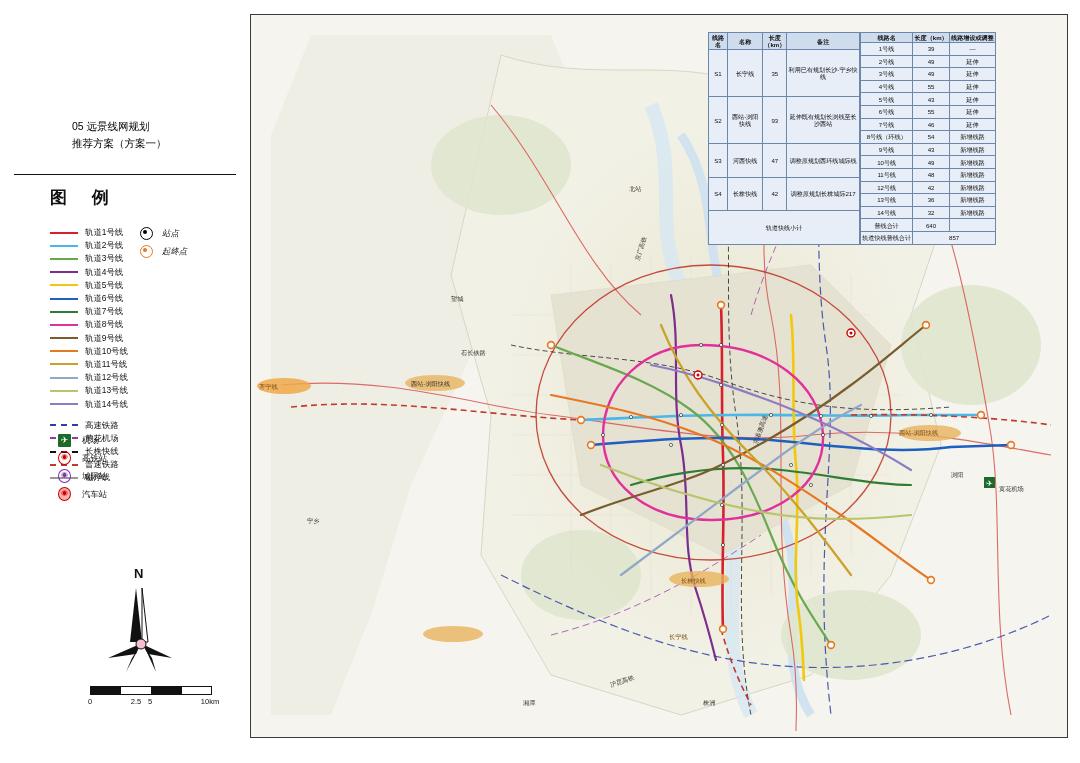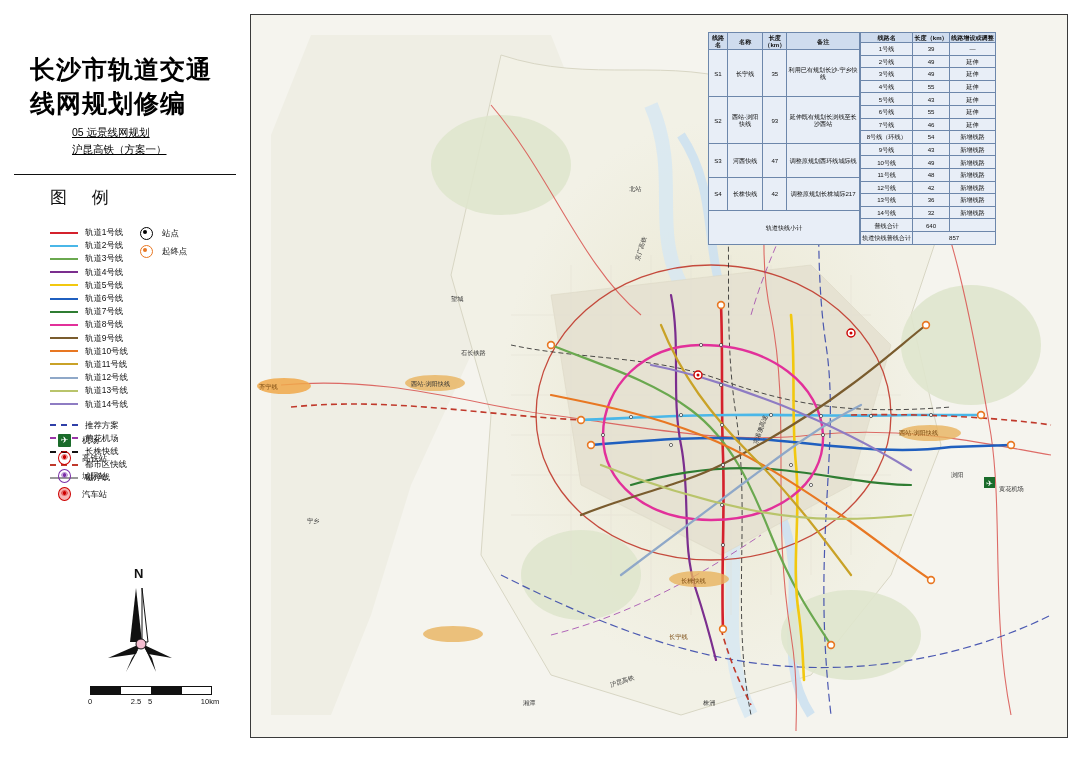--- a/index.html
+++ b/index.html
@@ -4,30 +4,30 @@
 <style>
   html,body{margin:0;padding:0;background:#ffffff;}
   body{width:1080px;height:763px;font-family:"Liberation Sans","DejaVu Sans",sans-serif;color:#111;overflow:hidden;}
   #page{position:relative;width:1080px;height:763px;background:#fff;}
 
   
   #left-panel{position:absolute;left:14px;top:14px;width:222px;height:735px;background:#fff;}
   #title-box{position:absolute;left:0;top:0;width:222px;height:160px;border-bottom:1px solid #111;}
   .title-line{font-size:25px;font-weight:bold;letter-spacing:1px;color:#000;}
   #title-main{position:absolute;left:16px;top:38px;line-height:34px;}
-  #title-sub{position:absolute;left:58px;top:110px;font-size:10.5px;line-height:17px;color:#000;text-decoration:underline;}
+  #title-sub{position:absolute;left:58px;top:104px;font-size:10.5px;line-height:17px;color:#000;}
 
   
   #legend{position:absolute;left:0;top:172px;width:222px;}
-  #legend-title{position:absolute;left:36px;top:0;font-size:17px;font-weight:normal;letter-spacing:10px;}
+  #legend-title{position:absolute;left:36px;top:0;font-size:17px;font-weight:bold;letter-spacing:10px;}
   #legend-cols{position:absolute;left:36px;top:40px;width:186px;}
   .lg-row{display:flex;align-items:center;height:13.2px;}
   .lg-swatch{width:28px;height:0;border-top-width:2px;border-top-style:solid;margin-right:7px;flex:none;}
   .lg-label{font-size:8.4px;white-space:nowrap;}
-  .lg-right{position:absolute;left:118px;top:40px;width:110px;}
+  .lg-right{position:absolute;left:118px;top:40px;width:110px;font-style:italic;}
   .lg-rrow{display:flex;align-items:center;height:15px;margin-bottom:3px;}
   .lg-dot{width:11px;height:11px;border-radius:50%;border:1.3px solid #000;background:#fff;margin-left:8px;margin-right:9px;flex:none;position:relative;}
   .lg-dot.inner::after{content:"";position:absolute;left:2.4px;top:2.4px;width:4px;height:4px;border-radius:50%;background:#000;}
   .lg-dot.orange{border-color:#e87722;}
   .lg-dot.orange::after{content:"";position:absolute;left:2.4px;top:2.4px;width:4px;height:4px;border-radius:50%;background:#e87722;}
 
   
   #legend-symbols{position:absolute;left:36px;top:246px;width:186px;}
   .sym-row{display:flex;align-items:center;height:16px;margin-bottom:2px;}
   .sym-box{width:13px;height:13px;margin-right:11px;margin-left:8px;flex:none;display:flex;align-items:center;justify-content:center;}
@@ -73,27 +73,23 @@
   .mapsvg{position:absolute;left:0;top:0;}
 </style>
 </head>
 <body>
 
 <div id="page">
 
   <div id="left-panel">
 
     <div id="title-box">
-      <div id="title-main">
-        <div class="title-line">长沙市轨道交通</div>
-        <div class="title-line">线网规划修编</div>
-      </div>
       <div id="title-sub">
         <div>05 远景线网规划</div>
-        <div>沪昆高铁（方案一）</div>
+        <div>推荐方案（方案一）</div>
       </div>
     </div>
 
     <div id="legend">
       <div id="legend-title">图 例</div>
 
       <div id="legend-cols">
         <div class="lg-row">
             <span class="lg-swatch" style="border-top-color:#d4212c"></span>
             <span class="lg-label">轨道1号线</span>
@@ -148,33 +144,33 @@
           </div>
         <div class="lg-row">
             <span class="lg-swatch" style="border-top-color:#8e7cc3"></span>
             <span class="lg-label">轨道14号线</span>
           </div>
 
         <div style="height:8px"></div>
 
         <div class="lg-row">
             <span class="lg-swatch dash-blue"></span>
-            <span class="lg-label">推荐方案</span>
+            <span class="lg-label">高速铁路</span>
           </div>
         <div class="lg-row">
             <span class="lg-swatch dash-purple"></span>
             <span class="lg-label">黄花机场</span>
           </div>
         <div class="lg-row">
             <span class="lg-swatch dash-black"></span>
             <span class="lg-label">长株快线</span>
           </div>
         <div class="lg-row">
             <span class="lg-swatch dash-red"></span>
-            <span class="lg-label">都市区快线</span>
+            <span class="lg-label">普速铁路</span>
           </div>
         <div class="lg-row">
             <span class="lg-swatch grey-solid"></span>
             <span class="lg-label">磁浮线</span>
           </div>
       </div>
 
       <div class="lg-right">
         <div class="lg-rrow">
             <span class="lg-dot inner"></span>

